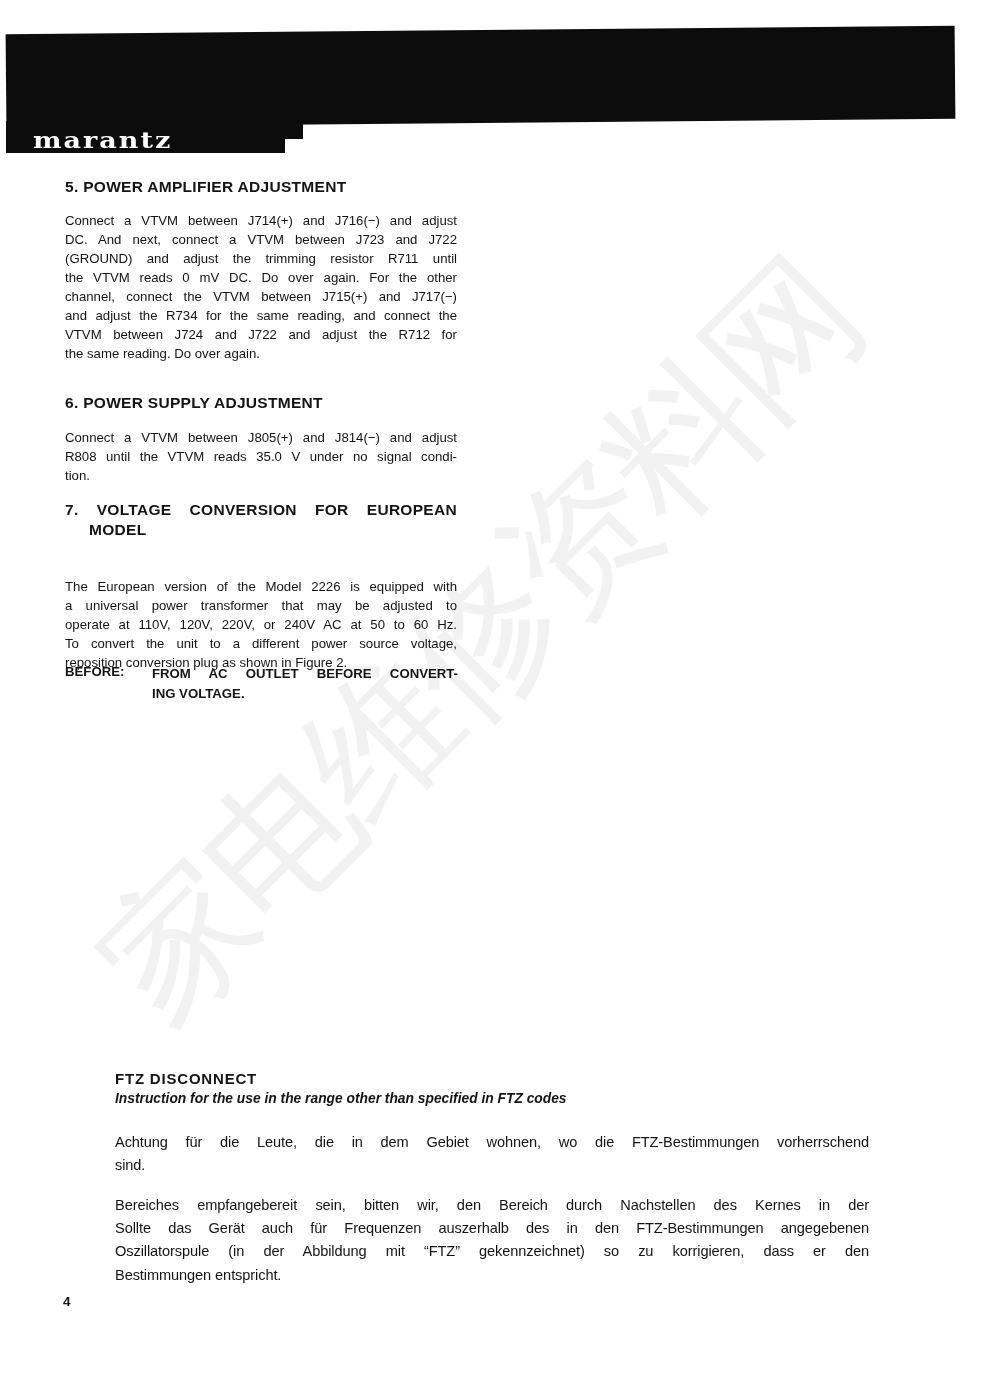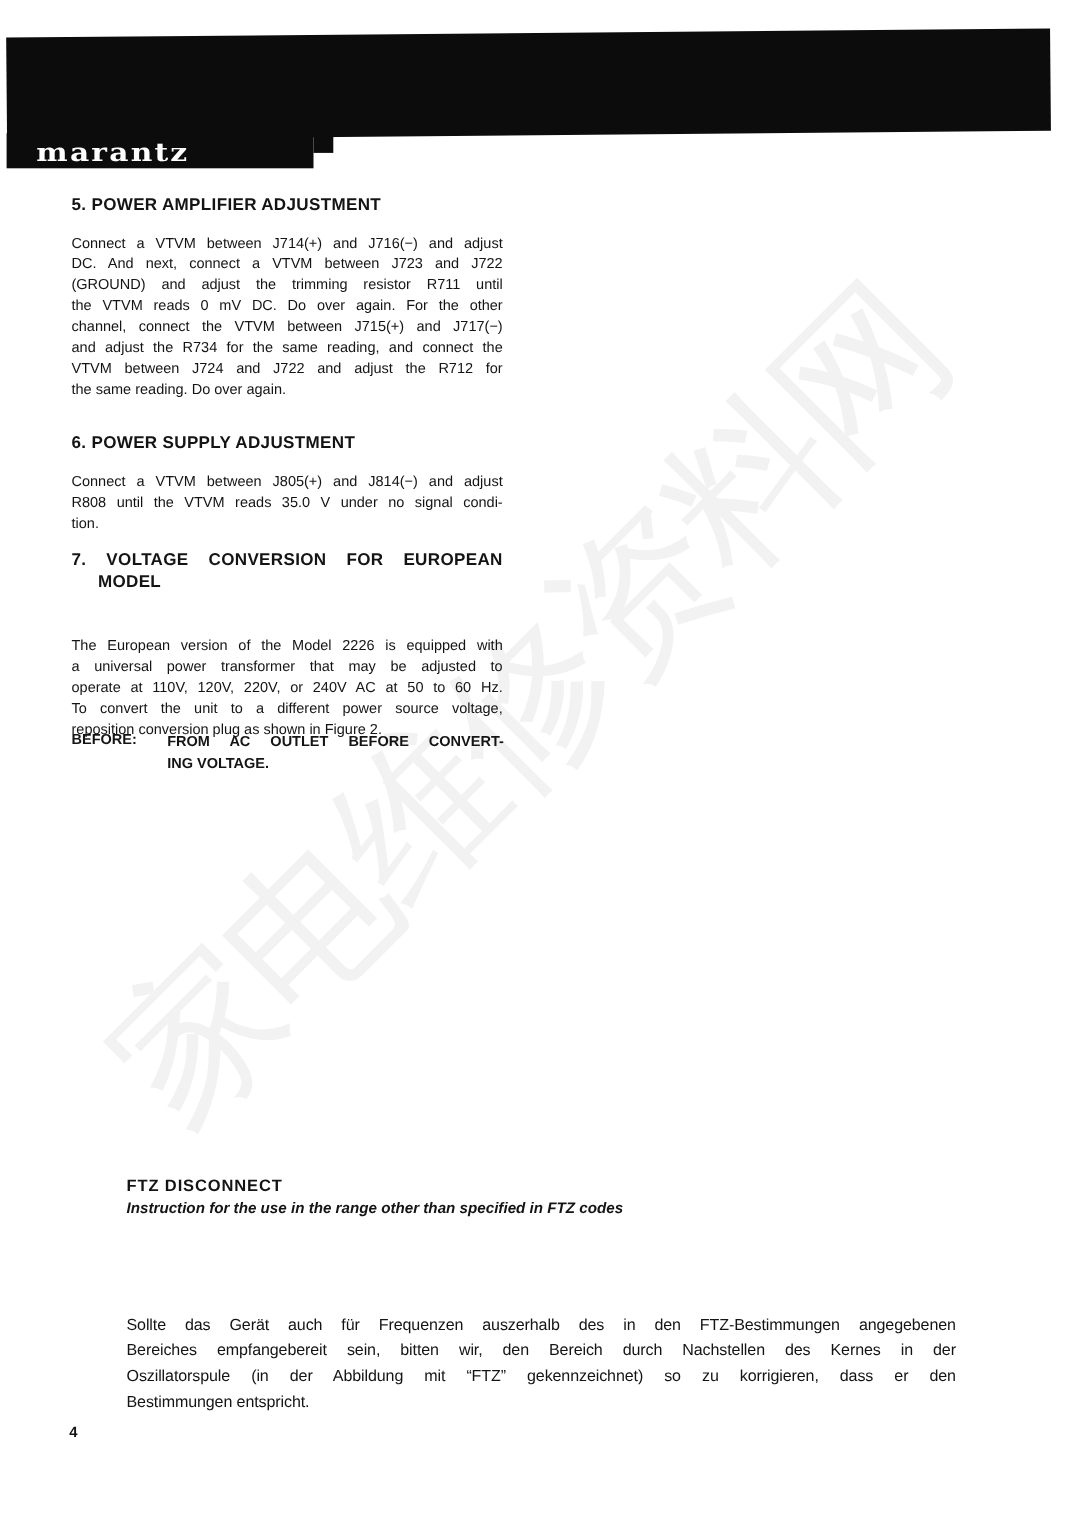--- a/index.html
+++ b/index.html
@@ -143,23 +143,27 @@
 
   <div class="abs z caution-label" style="left:65px; top:664px;">BEFORE:</div>
   <div class="abs z caution-col" style="left:152px; top:664px;">
     <div class="jl">FROM AC OUTLET BEFORE CONVERT-</div>
     <div class="jll">ING VOLTAGE.</div>
   </div>
 
   <div class="abs z ftz-title" style="left:115px; top:1070px;">FTZ DISCONNECT</div>
   <div class="abs z ftz-sub" style="left:115px; top:1091px;">Instruction for the use in the range other than specified in FTZ codes</div>
 
+  <div class="abs z ftz-col" style="left:115px; top:1131px;">
+    <div class="jl">Achtung für die Leute, die in dem Gebiet wohnen, wo die FTZ-Bestimmungen vorherrschend</div>
+    <div class="jll">sind.</div>
+  </div>
 
   <div class="abs z ftz-col" style="left:115px; top:1194px;">
+    <div class="jl">Bereiches empfangebereit sein, bitten wir, den Bereich durch Nachstellen des Kernes in der</div>
     <div class="jl">Sollte das Gerät auch für Frequenzen auszerhalb des in den FTZ-Bestimmungen angegebenen</div>
-    <div class="jl">Bereiches empfangebereit sein, bitten wir, den Bereich durch Nachstellen des Kernes in der</div>
     <div class="jl">Oszillatorspule (in der Abbildung mit “FTZ” gekennzeichnet) so zu korrigieren, dass er den</div>
     <div class="jll">Bestimmungen entspricht.</div>
   </div>
 
   <div class="abs z pagenum" style="left:63px; top:1294px;">4</div>
 
 </div>
 
 </body></html>

